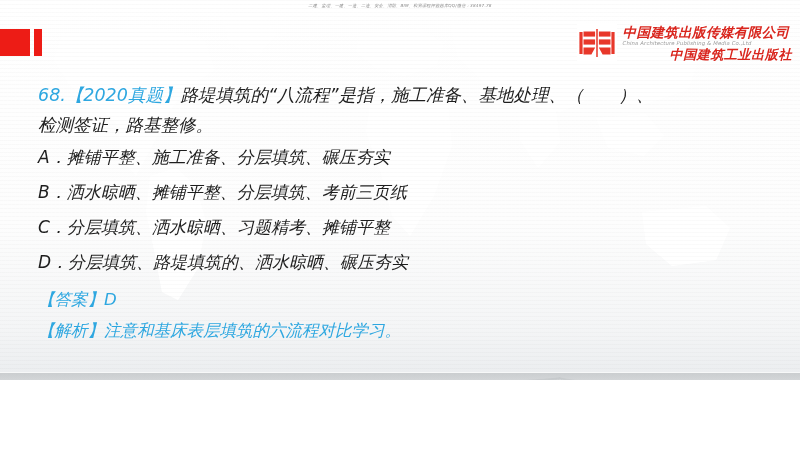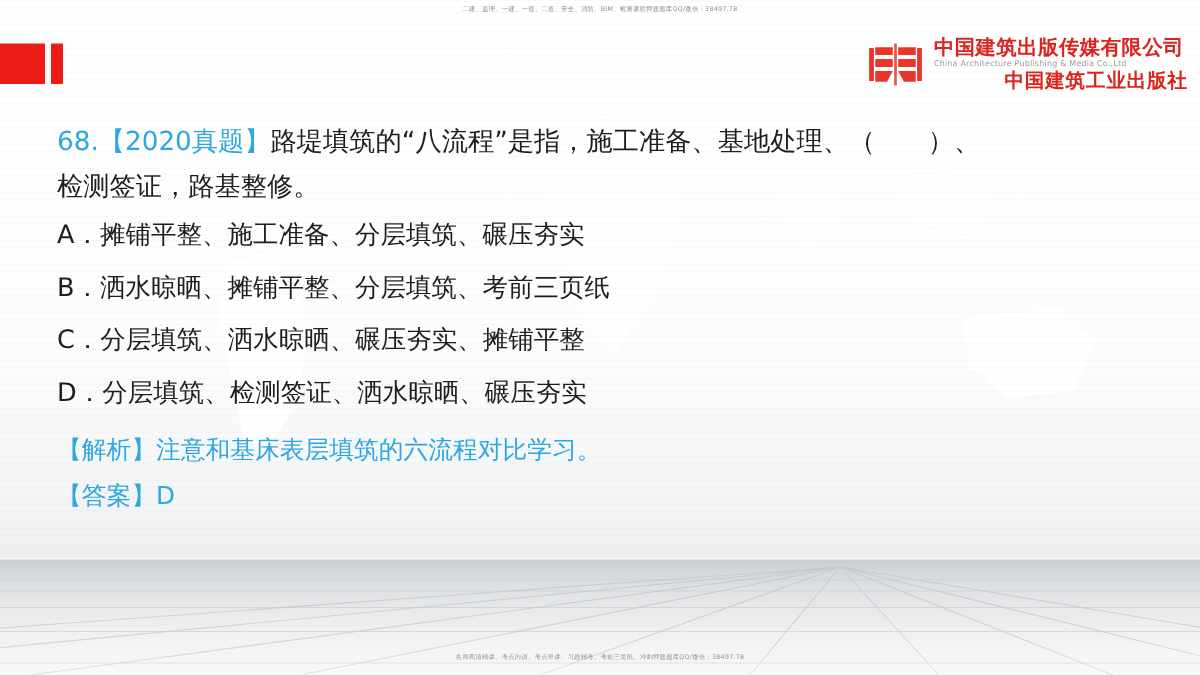--- a/index.html
+++ b/index.html
@@ -4,23 +4,24 @@
 <title>Slide</title>
 <style>
   * { margin:0; padding:0; box-sizing:border-box; }
   html, body {
     width:800px; height:450px; overflow:hidden;
     background:#ffffff;
     font-family:"DejaVu Sans", sans-serif;
   }
   #slide {
     position:relative;
-    width:800px; height:450px;
+    width:800px; height:380px;
     background:#ffffff;
     overflow:hidden;
+    font-style:italic;
   }
 
   
   .wall {
     position:absolute; left:0; top:0; width:800px; height:372px;
     background:linear-gradient(to bottom,#ffffff 0%,#fdfdfd 60%,#f4f5f6 88%,#eceef0 100%);
     overflow:hidden;
   }
 
   
@@ -210,35 +211,35 @@
 
     <div class="opt">
       <span class="letter">A．</span><span>摊铺平整、施工准备、分层填筑、碾压夯实</span>
     </div>
 
     <div class="opt">
       <span class="letter">B．</span><span>洒水晾晒、摊铺平整、分层填筑、考前三页纸</span>
     </div>
 
     <div class="opt">
-      <span class="letter">C．</span><span>分层填筑、洒水晾晒、碾压夯实、摊铺平整</span>
-    </div>
-
-    <div class="opt">
-      <span class="letter">D．</span><span>分层填筑、检测签证、洒水晾晒、碾压夯实</span>
+      <span class="letter">C．</span><span>分层填筑、洒水晾晒、习题精考、摊铺平整</span>
+    </div>
+
+    <div class="opt">
+      <span class="letter">D．</span><span>分层填筑、路堤填筑的、洒水晾晒、碾压夯实</span>
     </div>
 
     <div class="ans-gap"></div>
+
+    <div class="ansline">
+      <span>【答案】</span><span>D</span>
+    </div>
 
     <div class="ansline">
       <span>【解析】</span><span>注意和基床表层填筑的六流程对比学习。</span>
-    </div>
-
-    <div class="ansline">
-      <span>【答案】</span><span>D</span>
     </div>
   </div>
 
   <div class="floor">
     <svg viewBox="0 0 800 78" width="800" height="78" xmlns="http://www.w3.org/2000/svg" aria-hidden="true">
       <g stroke="#b9bdc0" stroke-width="0.7" fill="none" opacity="0.85">
 
         <line x1="0" y1="14.5" x2="800" y2="14.5" opacity="0.5"></line>
         <line x1="0" y1="22" x2="800" y2="22" opacity="0.6"></line>
         <line x1="0" y1="33" x2="800" y2="33" opacity="0.7"></line>

